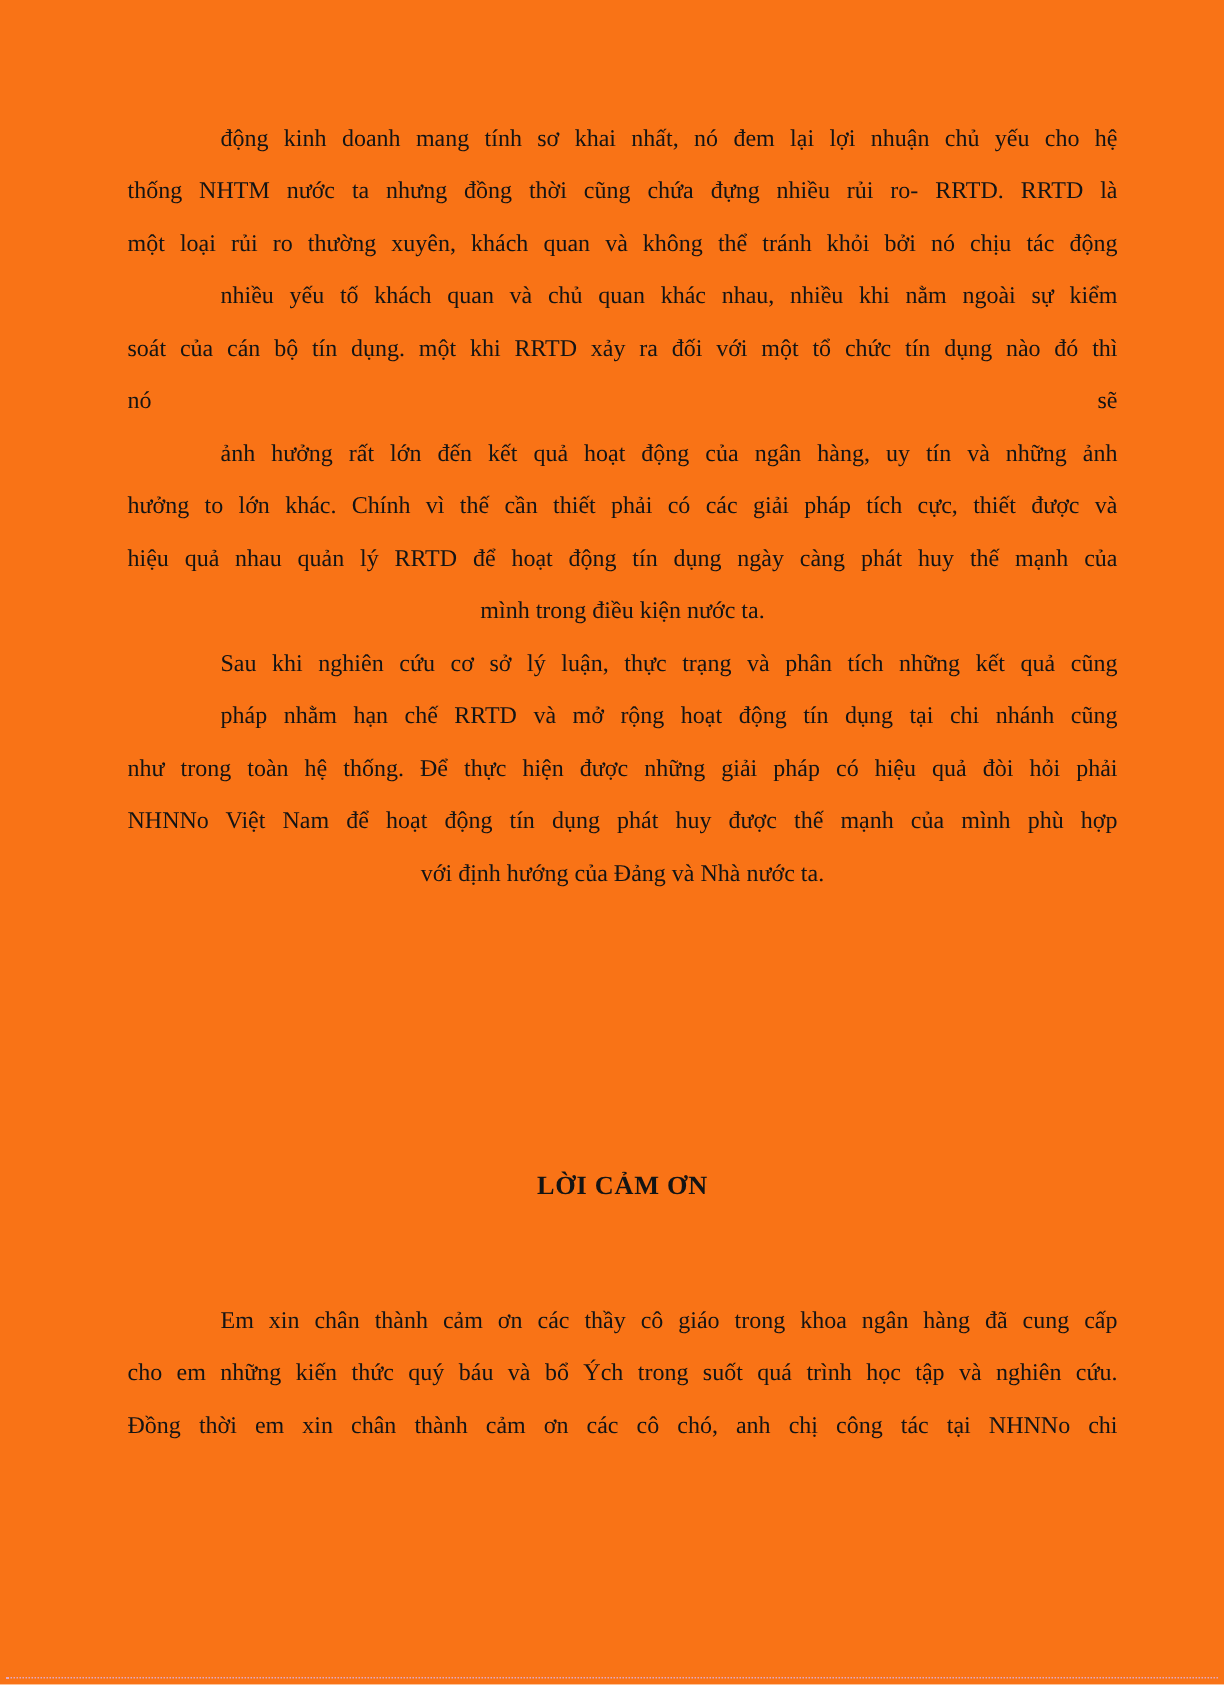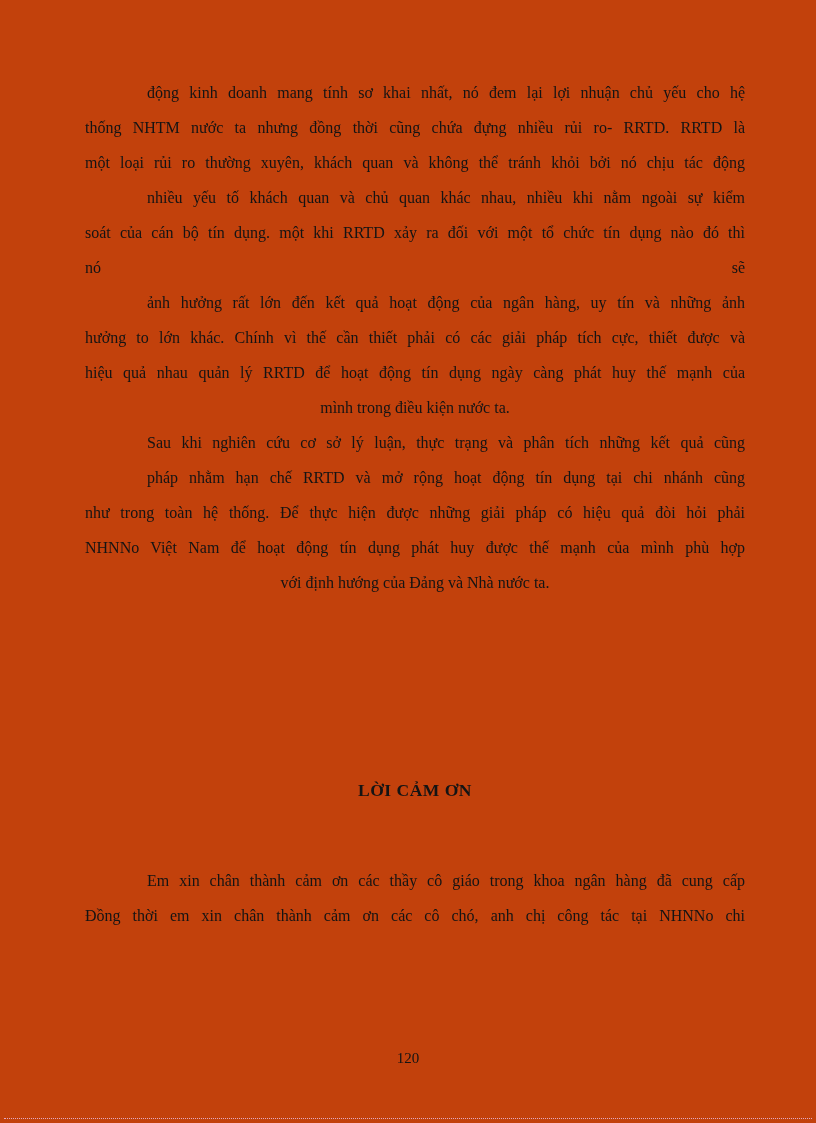--- a/index.html
+++ b/index.html
@@ -5,21 +5,21 @@
   html, body {
     margin: 0;
     padding: 0;
     background: #ffffff;
   }
   .page {
     position: relative;
     width: 816px;
     height: 1123px;
     margin: 0 auto;
-    background: #c2410c;
+    background: #f97316;
     overflow: hidden;
     font-family: "Liberation Serif", "DejaVu Serif", serif;
     color: #141414;
   }
   .content {
     position: absolute;
     top: 75px;
     left: 85px;
     width: 660px;
   }
@@ -91,21 +91,19 @@
           <div class="line indent justify">pháp nhằm hạn chế RRTD và mở rộng hoạt động tín dụng tại chi nhánh cũng</div>
           <div class="line justify">như trong toàn hệ thống. Để thực hiện được những giải pháp có hiệu quả đòi hỏi phải</div>
           <div class="line justify">NHNNo Việt Nam để hoạt động tín dụng phát huy được thế mạnh của mình phù hợp</div>
           <div class="line">với định hướng của Đảng và Nhà nước ta.</div>
         </div>
         <div class="spacer" style="height: 145px;"></div>
         <div class="doc-heading">LỜI CẢM ƠN</div>
         <div class="spacer" style="height: 55px;"></div>
         <div class="para">
           <div class="line indent justify">Em xin chân thành cảm ơn các thầy cô giáo trong khoa ngân hàng đã cung cấp</div>
+          <div class="line justify">cho em những kiến thức quý báu và bổ Ých trong suốt quá trình học tập và nghiên cứu.</div>
           <div class="line justify">Đồng thời em xin chân thành cảm ơn các cô chó, anh chị công tác tại NHNNo chi</div>
         </div>
       </div>
-  </div>
-  <div class="footer">
-    <span>120</span>
   </div>
   <div class="bottom-edge"></div>
 </div>
 
 </body></html>

